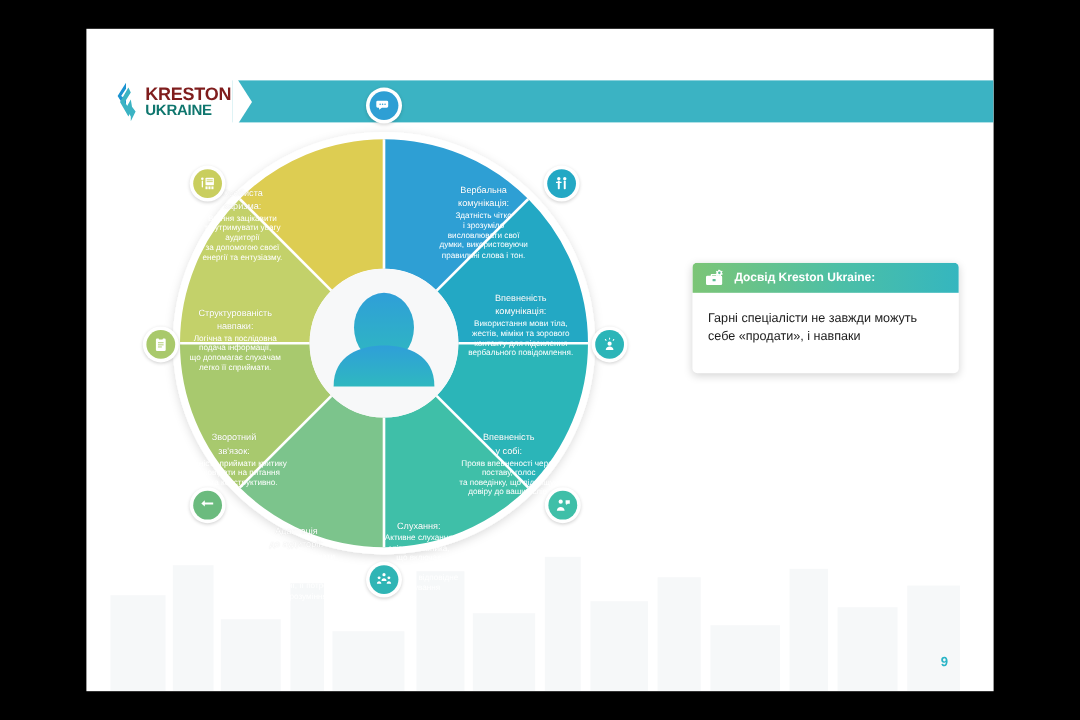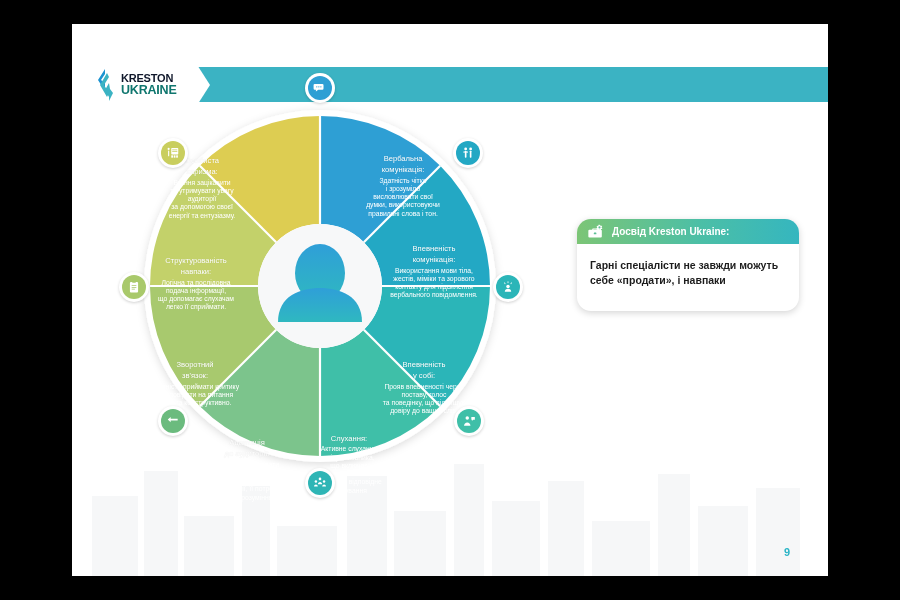--- a/index.html
+++ b/index.html
@@ -51,21 +51,21 @@
   }
   .logo-plate:after {
     content: ""; position: absolute; right: -16px; top: 0;
     border-top: 25px solid transparent;
     border-bottom: 25px solid transparent;
     border-left: 16px solid #ffffff;
   }
   .logo-mark { width: 22px; height: 32px; margin-left: 10px; flex: none; }
   .logo-text { margin-left: 3px; line-height: 1.02; }
   .logo-text .l1 {
-    font-size: 11px; font-weight: bold; color: #0f172a;
+    font-size: 15px; font-weight: bold; color: #7f1d1d;
     letter-spacing: -0.2px; display: block;
   }
   .logo-text .l2 {
     font-size: 12.5px; font-weight: bold; color: #0f766e;
     letter-spacing: -0.2px; display: block;
   }
 
   
   #wheel-wrap {
     position: absolute; left: 38px; top: 52px;
@@ -97,36 +97,36 @@
     width: 24px; height: 24px; border-radius: 50%;
     display: flex; align-items: center; justify-content: center;
   }
   .badge svg { width: 14px; height: 14px; fill: #fff; }
 
   
   #callout {
     position: absolute; left: 505px; top: 195px;
     width: 222px; height: 92px;
     background: #ffffff;
-    border-radius: 14px;
+    border-radius: 4px;
     box-shadow: 0 2px 7px rgba(0,0,0,.17);
     overflow: hidden;
   }
   #callout .co-head {
     height: 25px;
     background: linear-gradient(90deg,#7cc576 0%,#4cbfa6 55%,#35b6bf 100%);
     display: flex; align-items: center; padding-left: 11px;
   }
   #callout .co-head .co-icon { width: 17px; height: 15px; flex: none; }
   #callout .co-head .co-title {
     color: #fff; font-size: 10px; font-weight: bold; margin-left: 7px;
   }
   #callout .co-body {
     padding: 14px 13px 0 13px;
-    font-size: 10.5px; font-weight: bold; color: #1c1c1c;
+    font-size: 10.5px; font-weight: normal; color: #1c1c1c;
     line-height: 1.42;
   }
 
   #page-num {
     position: absolute; right: 38px; bottom: 18px;
     font-size: 11px; font-weight: bold; color: #29b4c6;
   }
 </style>
 </head>
 <body>

